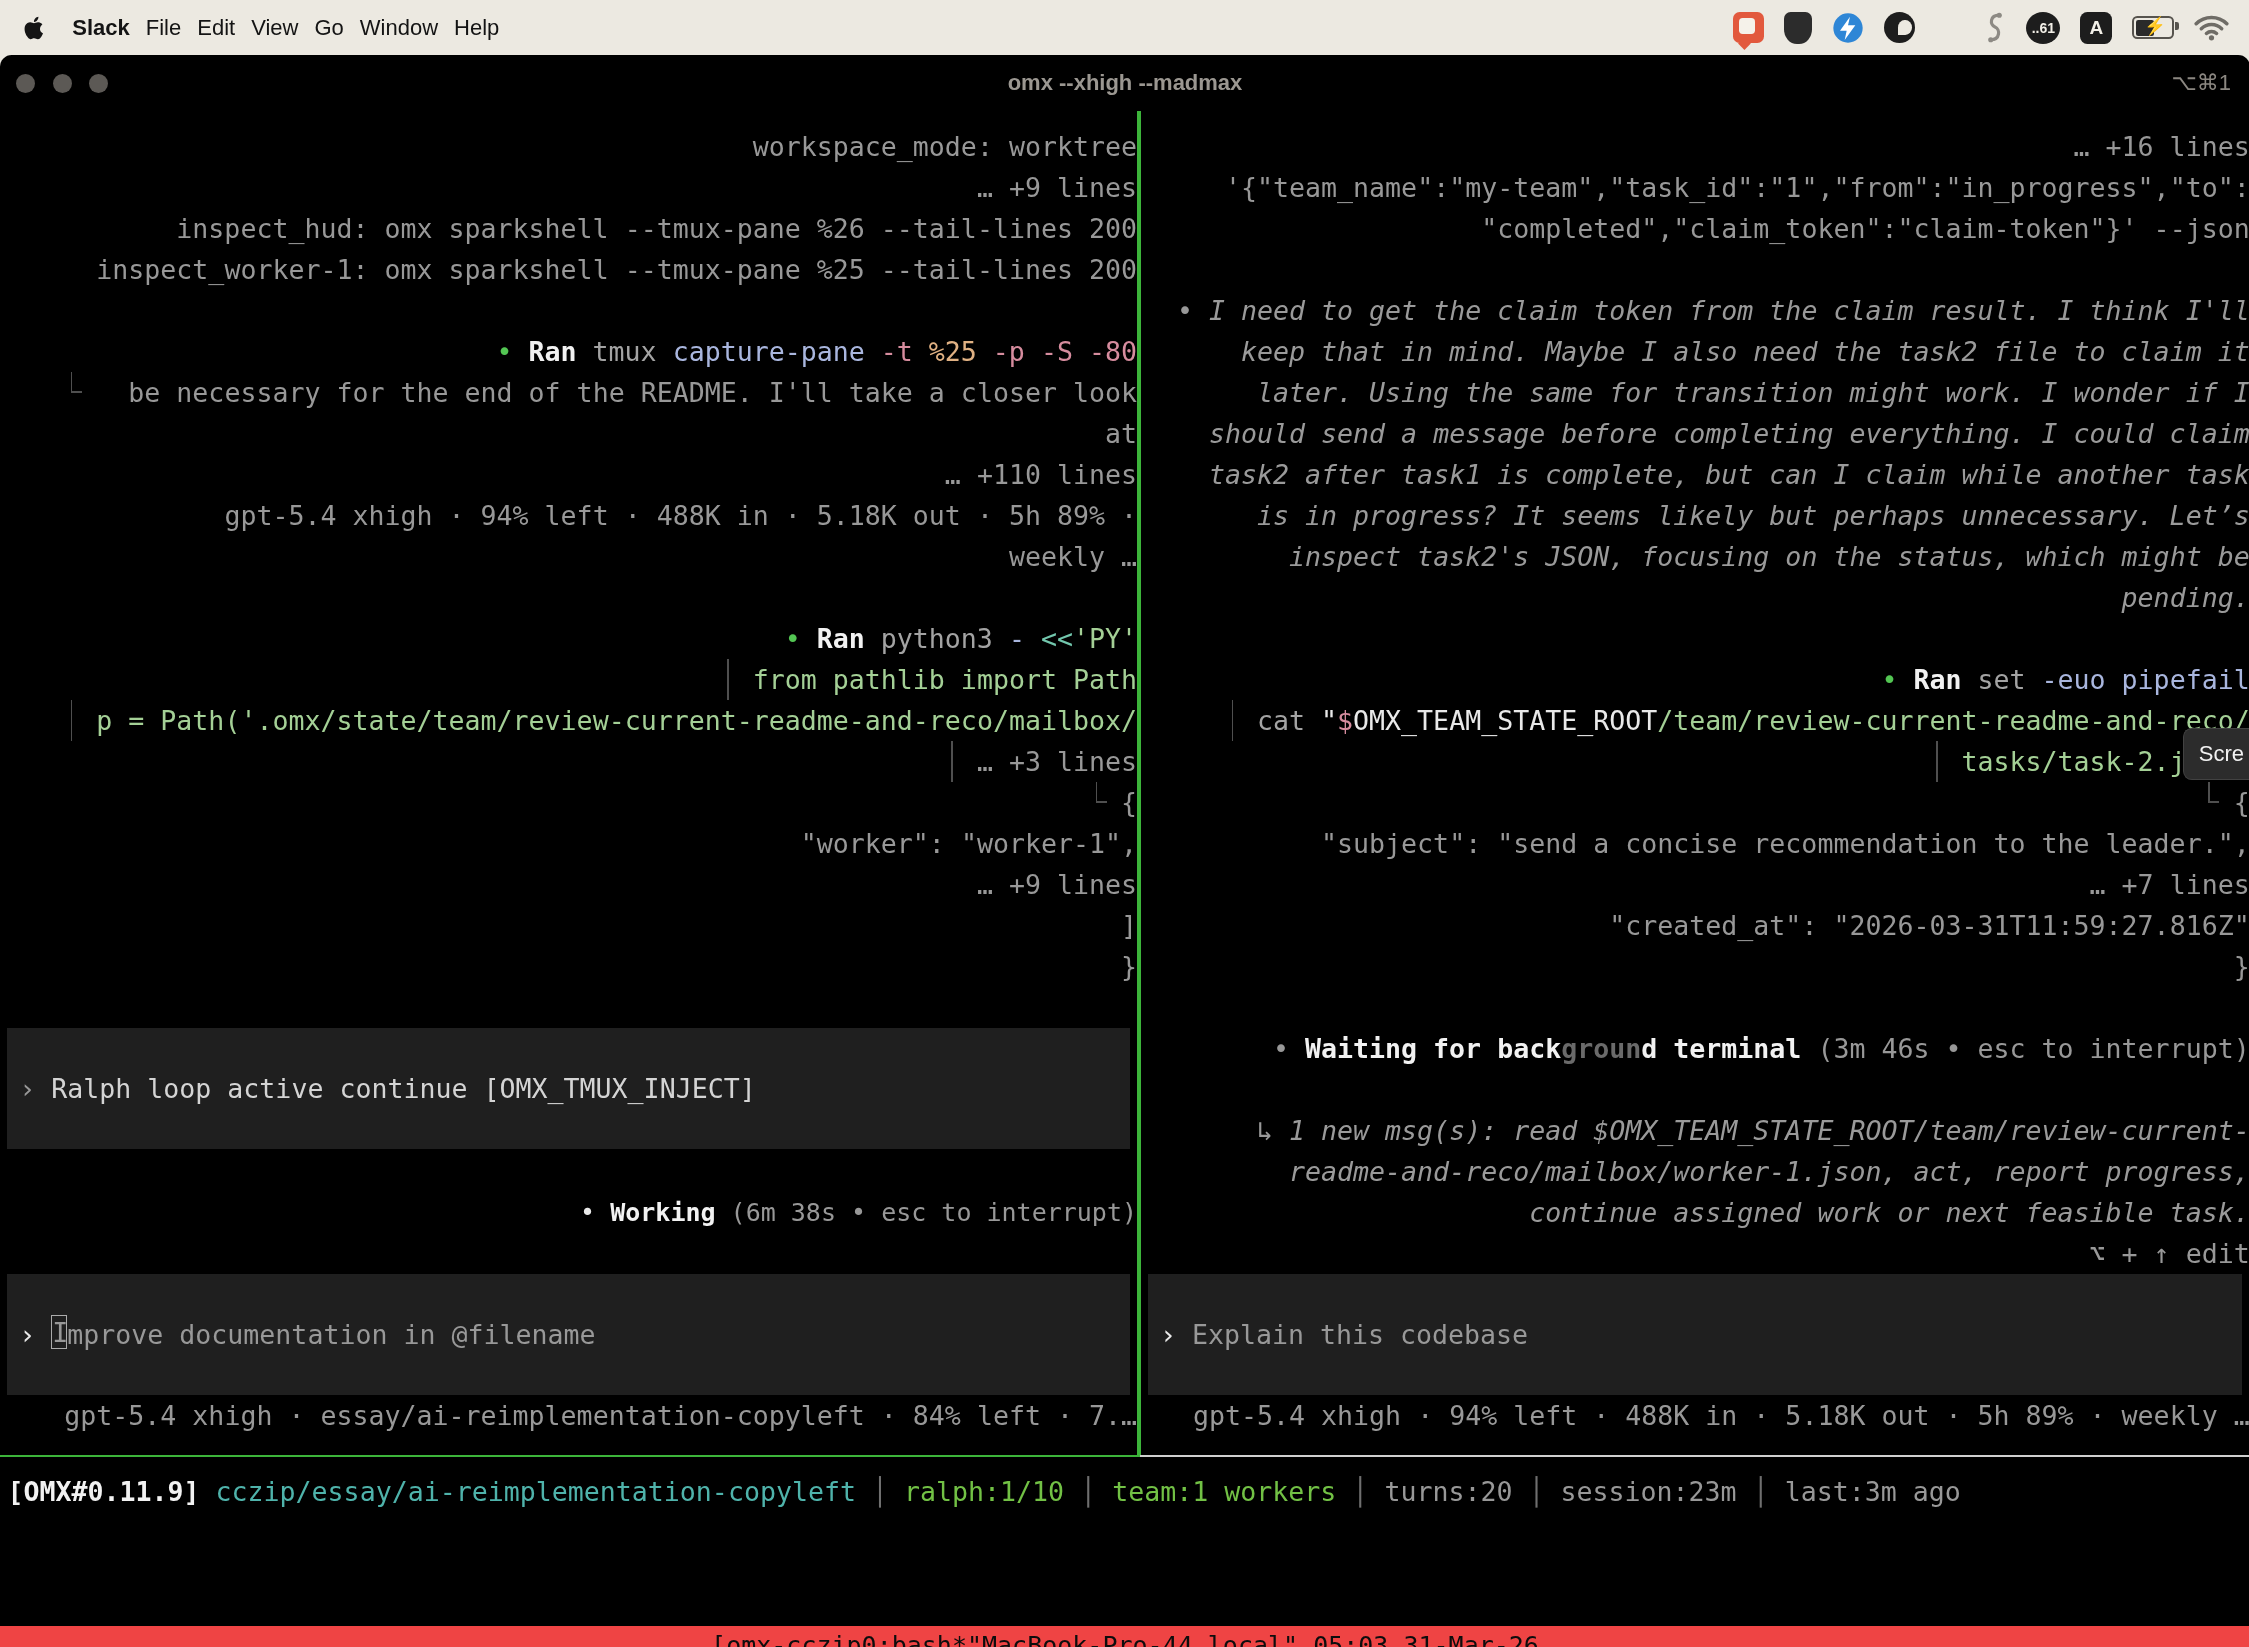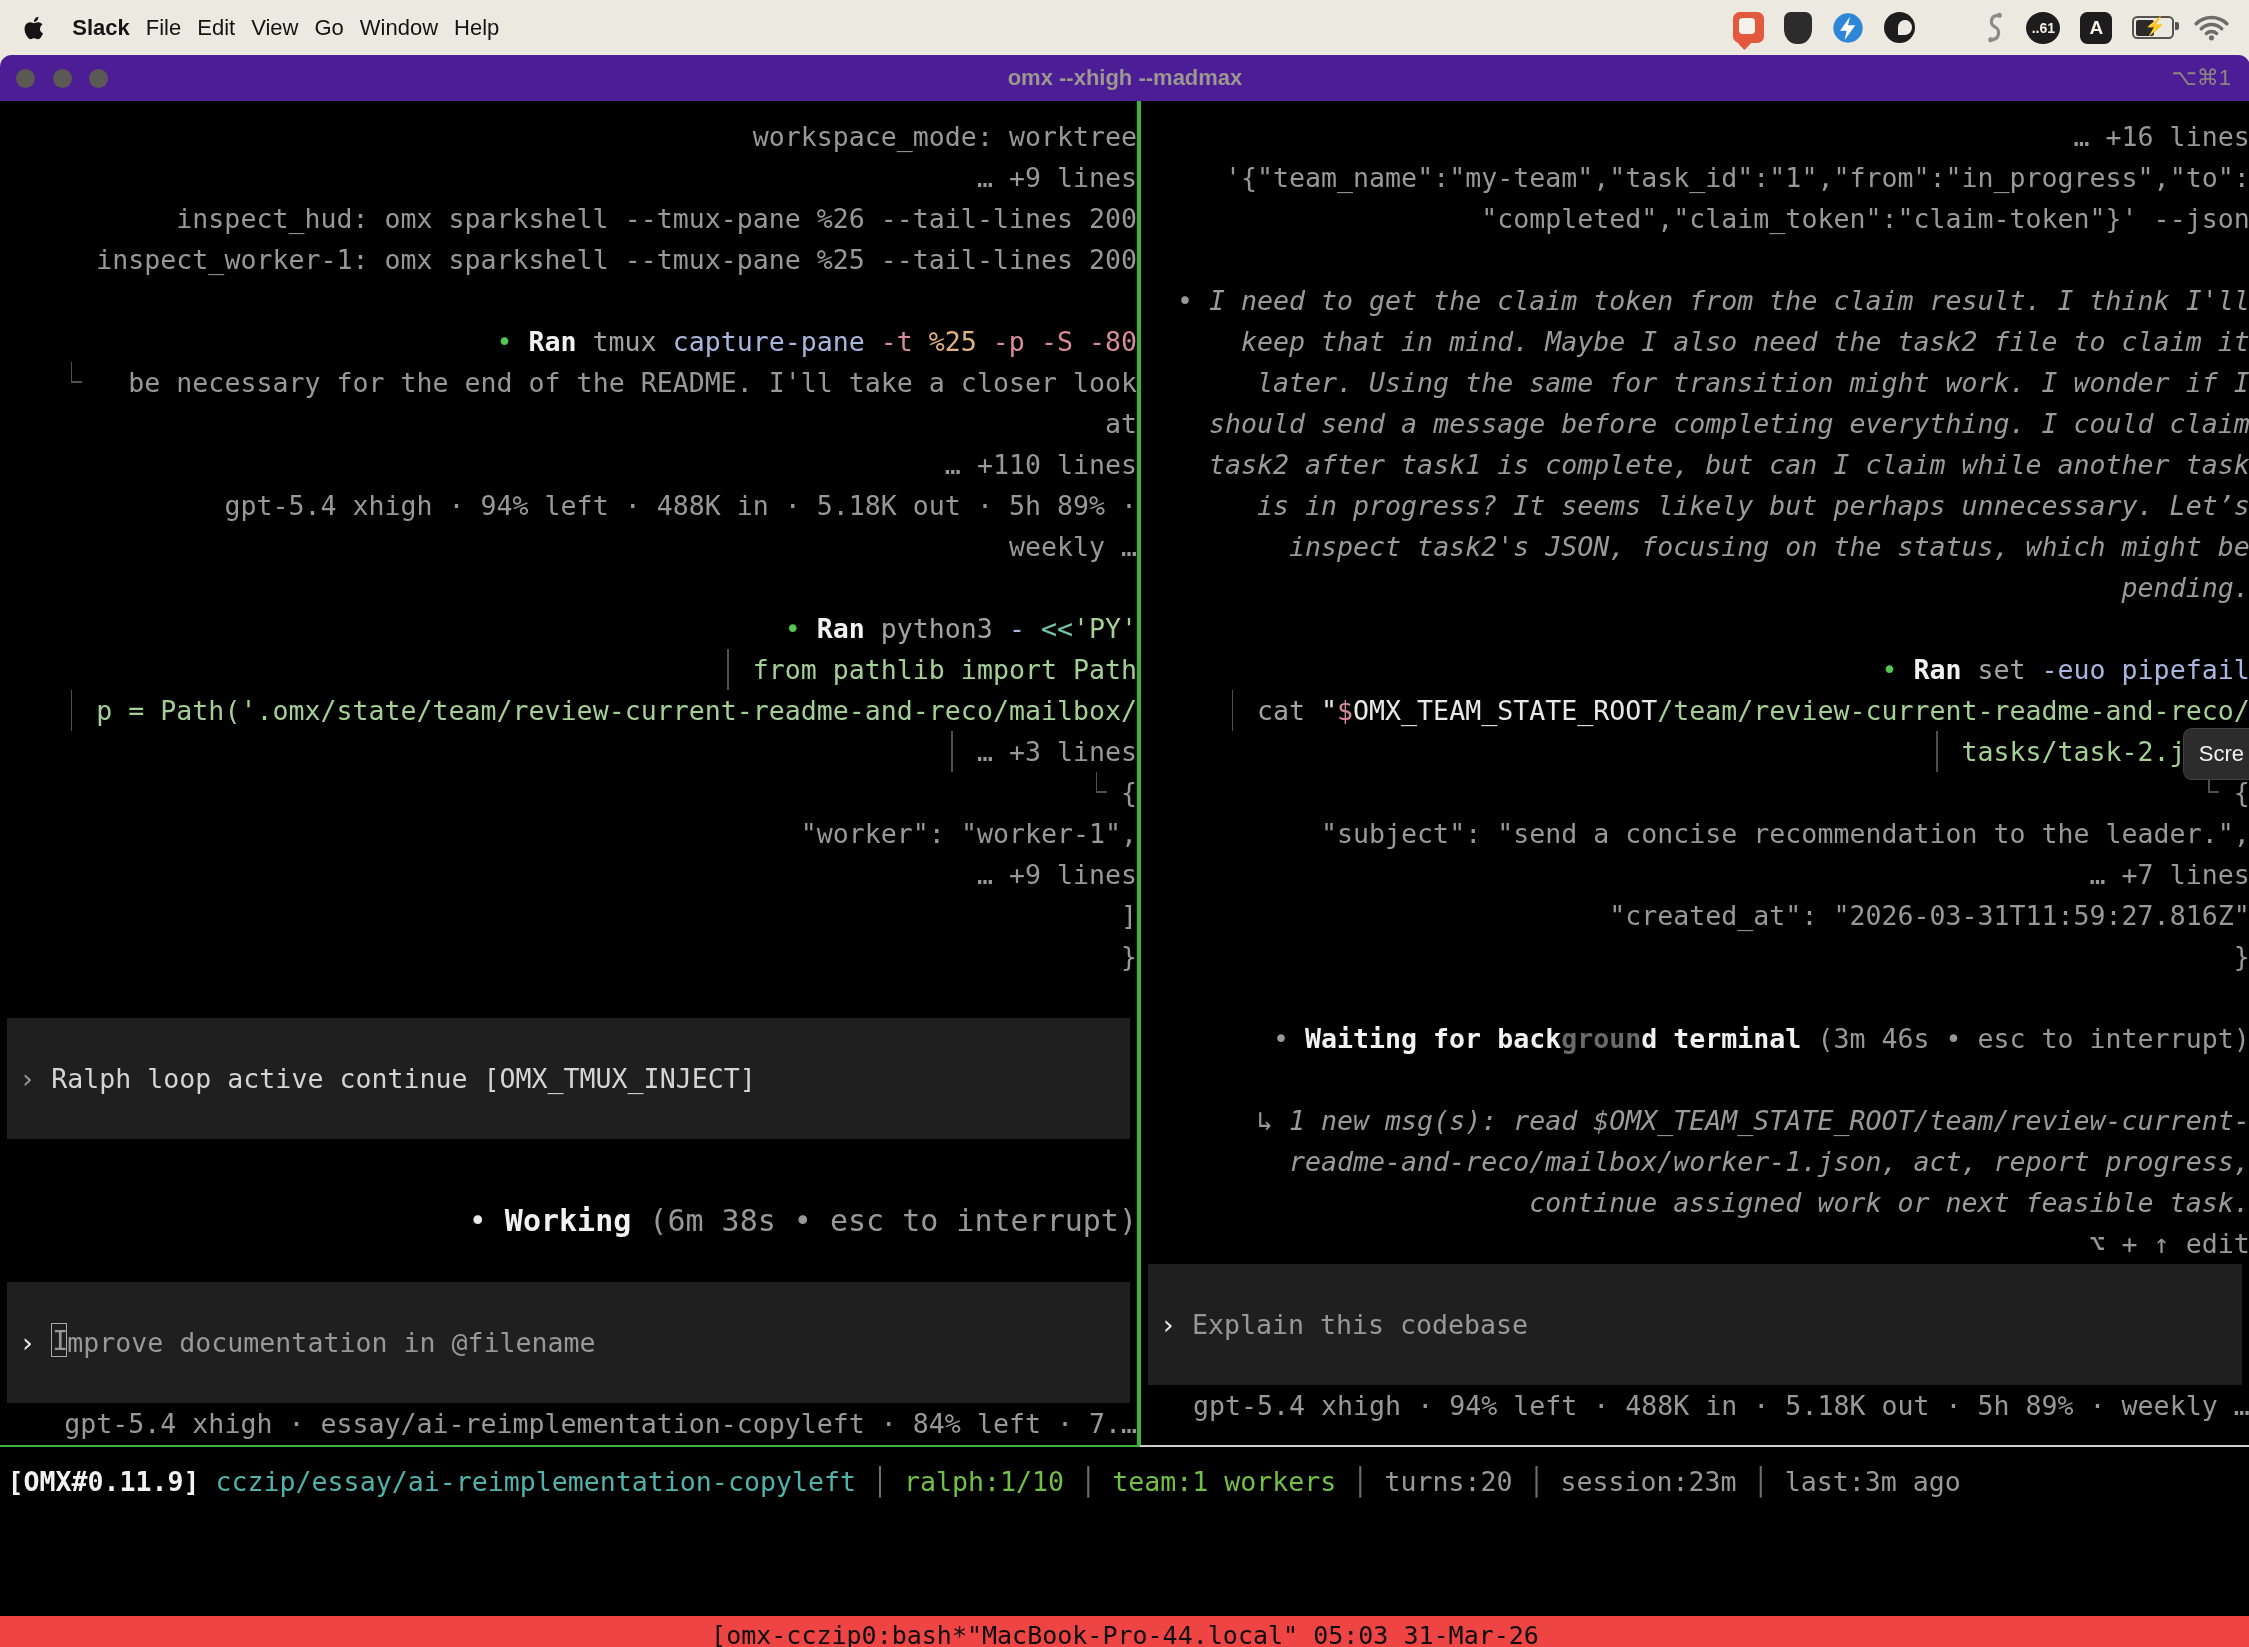--- a/index.html
+++ b/index.html
@@ -22,21 +22,21 @@
   .icn-dots{display:grid;grid-template-columns:repeat(3,7.4px);grid-template-rows:repeat(3,7.4px);gap:3.7px;}
   .icn-dots i{border-radius:50%;background:#9e9b94;}
   .icn-dots i.d{background:#1f1f1f;}
   .icn-badge61{width:34px;height:32px;border-radius:50%;background:#1d1d1d;color:#f2efe7;font-size:14px;font-weight:bold;display:flex;align-items:center;justify-content:center;letter-spacing:0;}
   .icn-keyA{width:32px;height:32px;border-radius:7.4px;background:#1d1d1d;color:#f2efe7;font-size:19px;font-weight:bold;display:flex;align-items:center;justify-content:center;}
   .icn-batt{position:relative;width:38px;height:19px;border:2.2px solid #57544e;border-radius:5.2px;}
   .icn-batt::after{content:"";position:absolute;right:-6.6px;top:4.4px;width:3.7px;height:7.4px;background:#57544e;border-radius:0 2.2px 2.2px 0;}
   .icn-batt .fill{position:absolute;left:1.5px;top:1.5px;bottom:1.5px;width:17.7px;background:#2a2a2a;border-radius:2.2px;}
   .icn-batt .bolt{position:absolute;left:10.3px;top:-2.2px;font-size:17.7px;color:#111;}
   
-  .titlebar{height:46px;background:#4c1d95;border-radius:11.8px 11.8px 0 0;position:relative;display:flex;align-items:center;justify-content:center;}
+  .titlebar{height:56px;background:#000000;border-radius:11.8px 11.8px 0 0;position:relative;display:flex;align-items:center;justify-content:center;}
   .tl-dots{position:absolute;left:16px;top:0;height:100%;display:flex;align-items:center;gap:17.7px;}
   .tl-dots .dot{width:19px;height:19px;border-radius:50%;background:#5c5955;}
   .win-title{color:#9b9791;font-size:22px;font-weight:bold;}
   .win-shortcut{position:absolute;right:19px;color:#8b8781;font-size:22px;}
   
   .mono{font-family:"DejaVu Sans Mono",monospace;}
   .terminal{display:flex;height:1344px;background:#000;}
   .pane{position:relative;overflow:hidden;box-sizing:border-box;padding-top:15px;text-align:right;}
   .pane-left{width:1137px;}
   .divider{width:3.7px;background:#3cb43a;}
@@ -56,21 +56,21 @@
   .orange{color:#e0b183;}
   .grn{color:#a4d096;}
   .teal{color:#72c7ad;}
   .it{color:#9a9a9a;font-style:italic;}
   .vl,.corner{display:inline-block;width:16px;height:41px;vertical-align:top;position:relative;}
   .vl::before{content:"";position:absolute;left:6.6px;top:0;bottom:0;width:1.5px;background:#4f4f4f;}
   .corner::before{content:"";position:absolute;left:6.6px;top:0;height:20.7px;width:1.5px;background:#4f4f4f;}
   .corner::after{content:"";position:absolute;left:6.6px;top:19px;width:11px;height:1.5px;background:#4f4f4f;}
   .injbox,.inputbox{background:#1f1f1f;height:121px;margin:0 7.4px;display:flex;align-items:center;padding-left:11.8px;box-sizing:border-box;font-size:26.6px;white-space:pre;}
   .sp58{height:43px;} .sp55{height:41px;}
-  .workline{height:41px;line-height:41px;font-size:30px;white-space:pre;padding-left:11.8px;margin-top:18px;}
+  .workline{height:41px;line-height:41px;font-size:25px;white-space:pre;padding-left:11.8px;}
   .statusline{height:41px;line-height:41px;font-size:26.6px;white-space:pre;padding-left:11.8px;color:#989898;}
   .cursor{display:inline-block;width:16px;height:34px;line-height:34px;border:1.5px solid #ababab;box-sizing:border-box;color:#989898;vertical-align:middle;margin-top:-4.4px;overflow:hidden;}
   
   .term-borders{display:flex;height:2.2px;}
   .term-borders .bl{width:1140px;background:#3cb43a;}
   .term-borders .br{flex:1;background:#cfcfcf;}
   
   .hud{height:169px;background:#000;padding-top:14px;box-sizing:border-box;}
   .hudline{height:41px;line-height:41px;font-size:26.6px;white-space:pre;padding-left:7.4px;}
   .cyan{color:#4fb3ab;} .sgrn{color:#72c145;}

